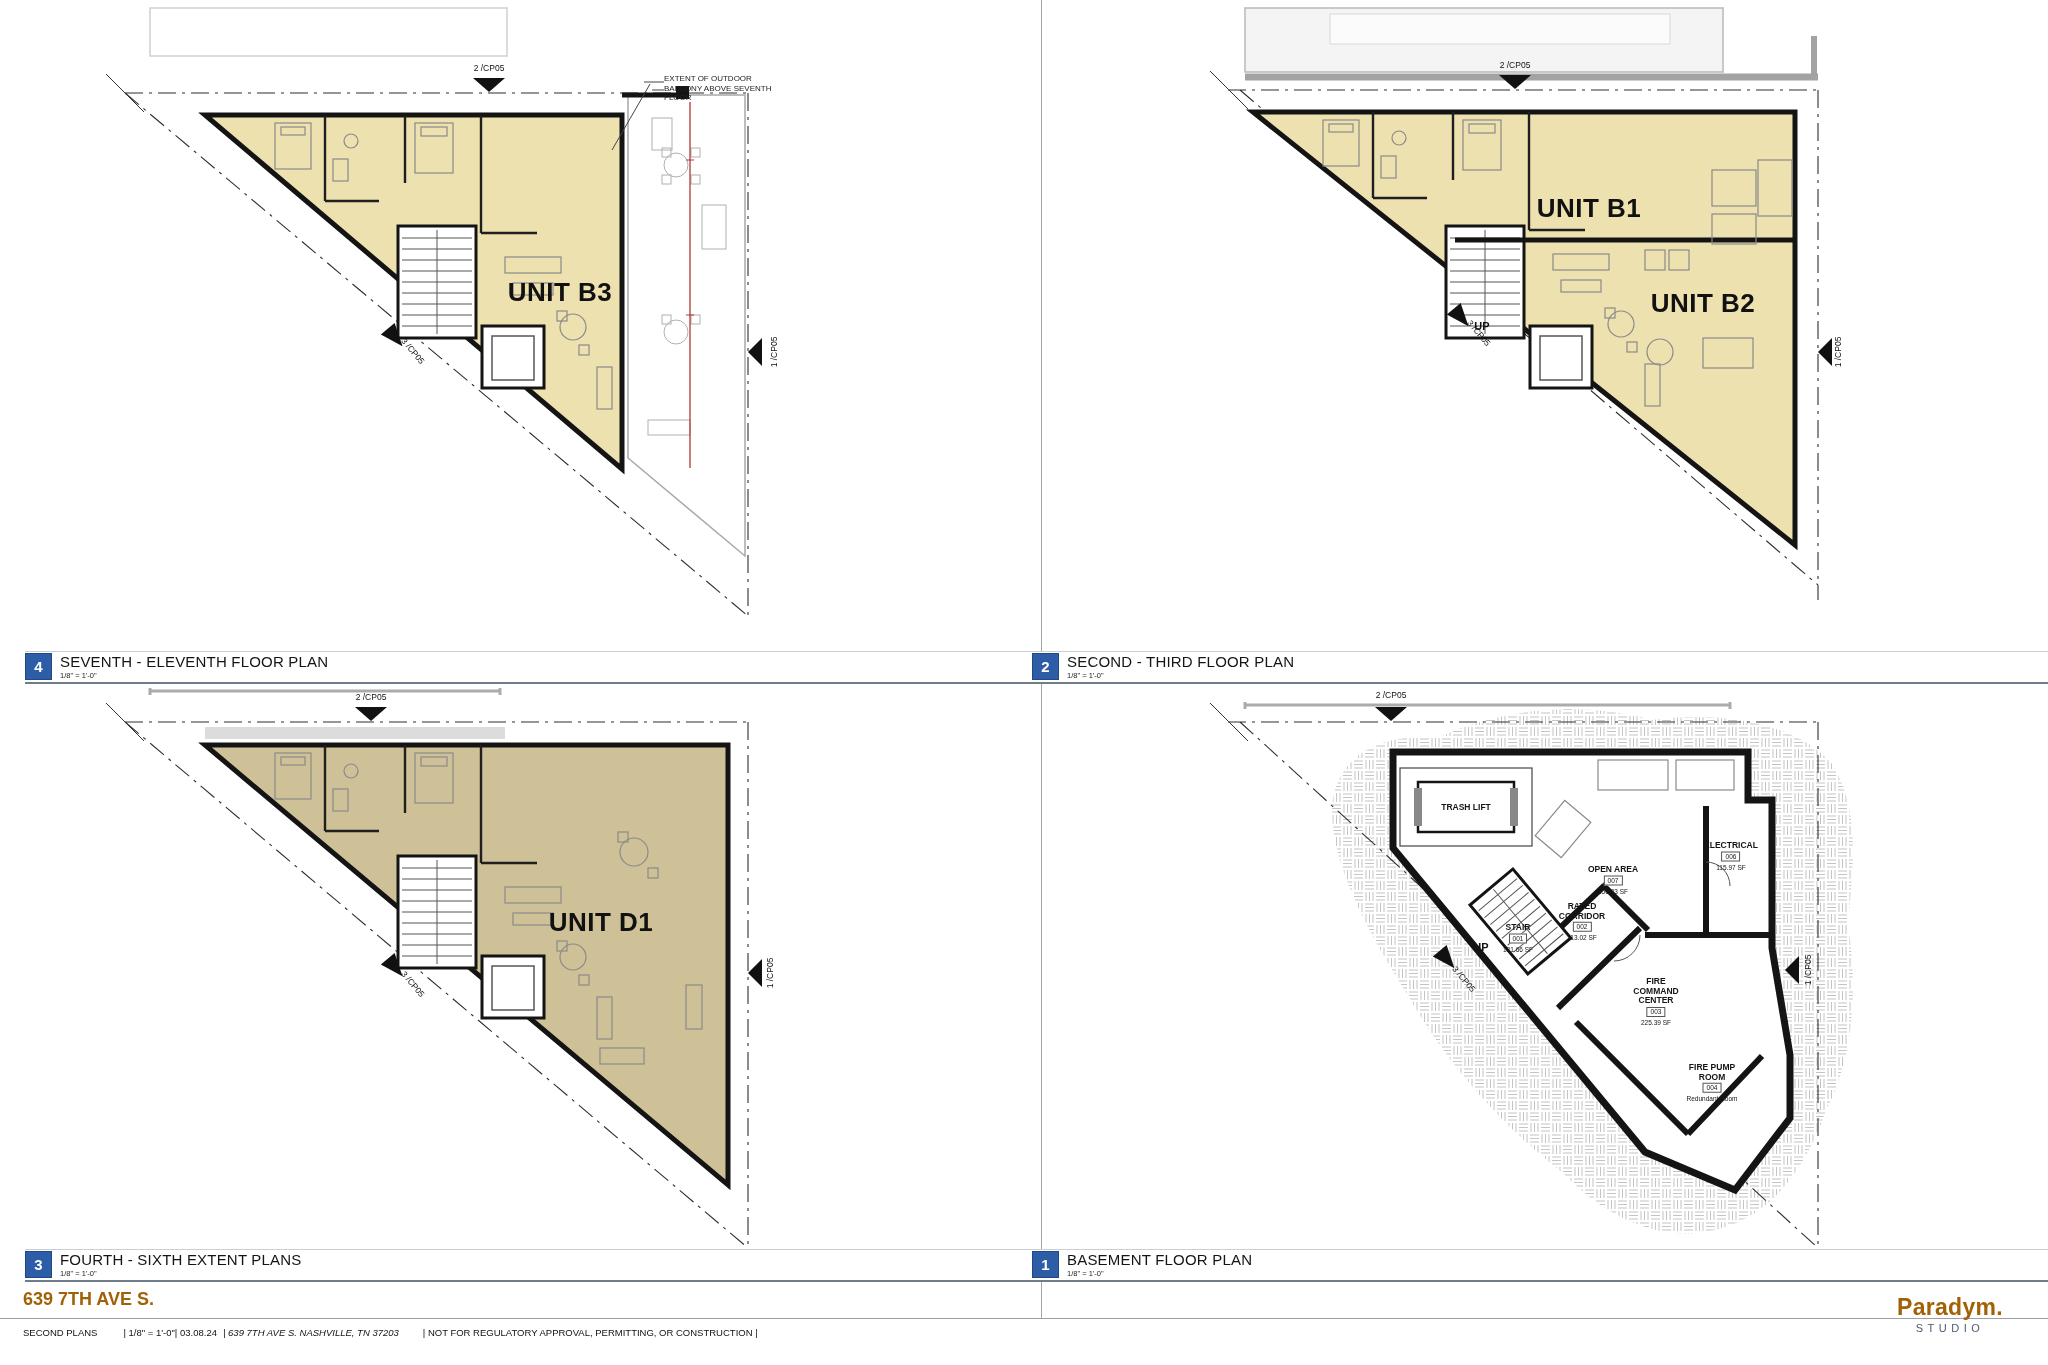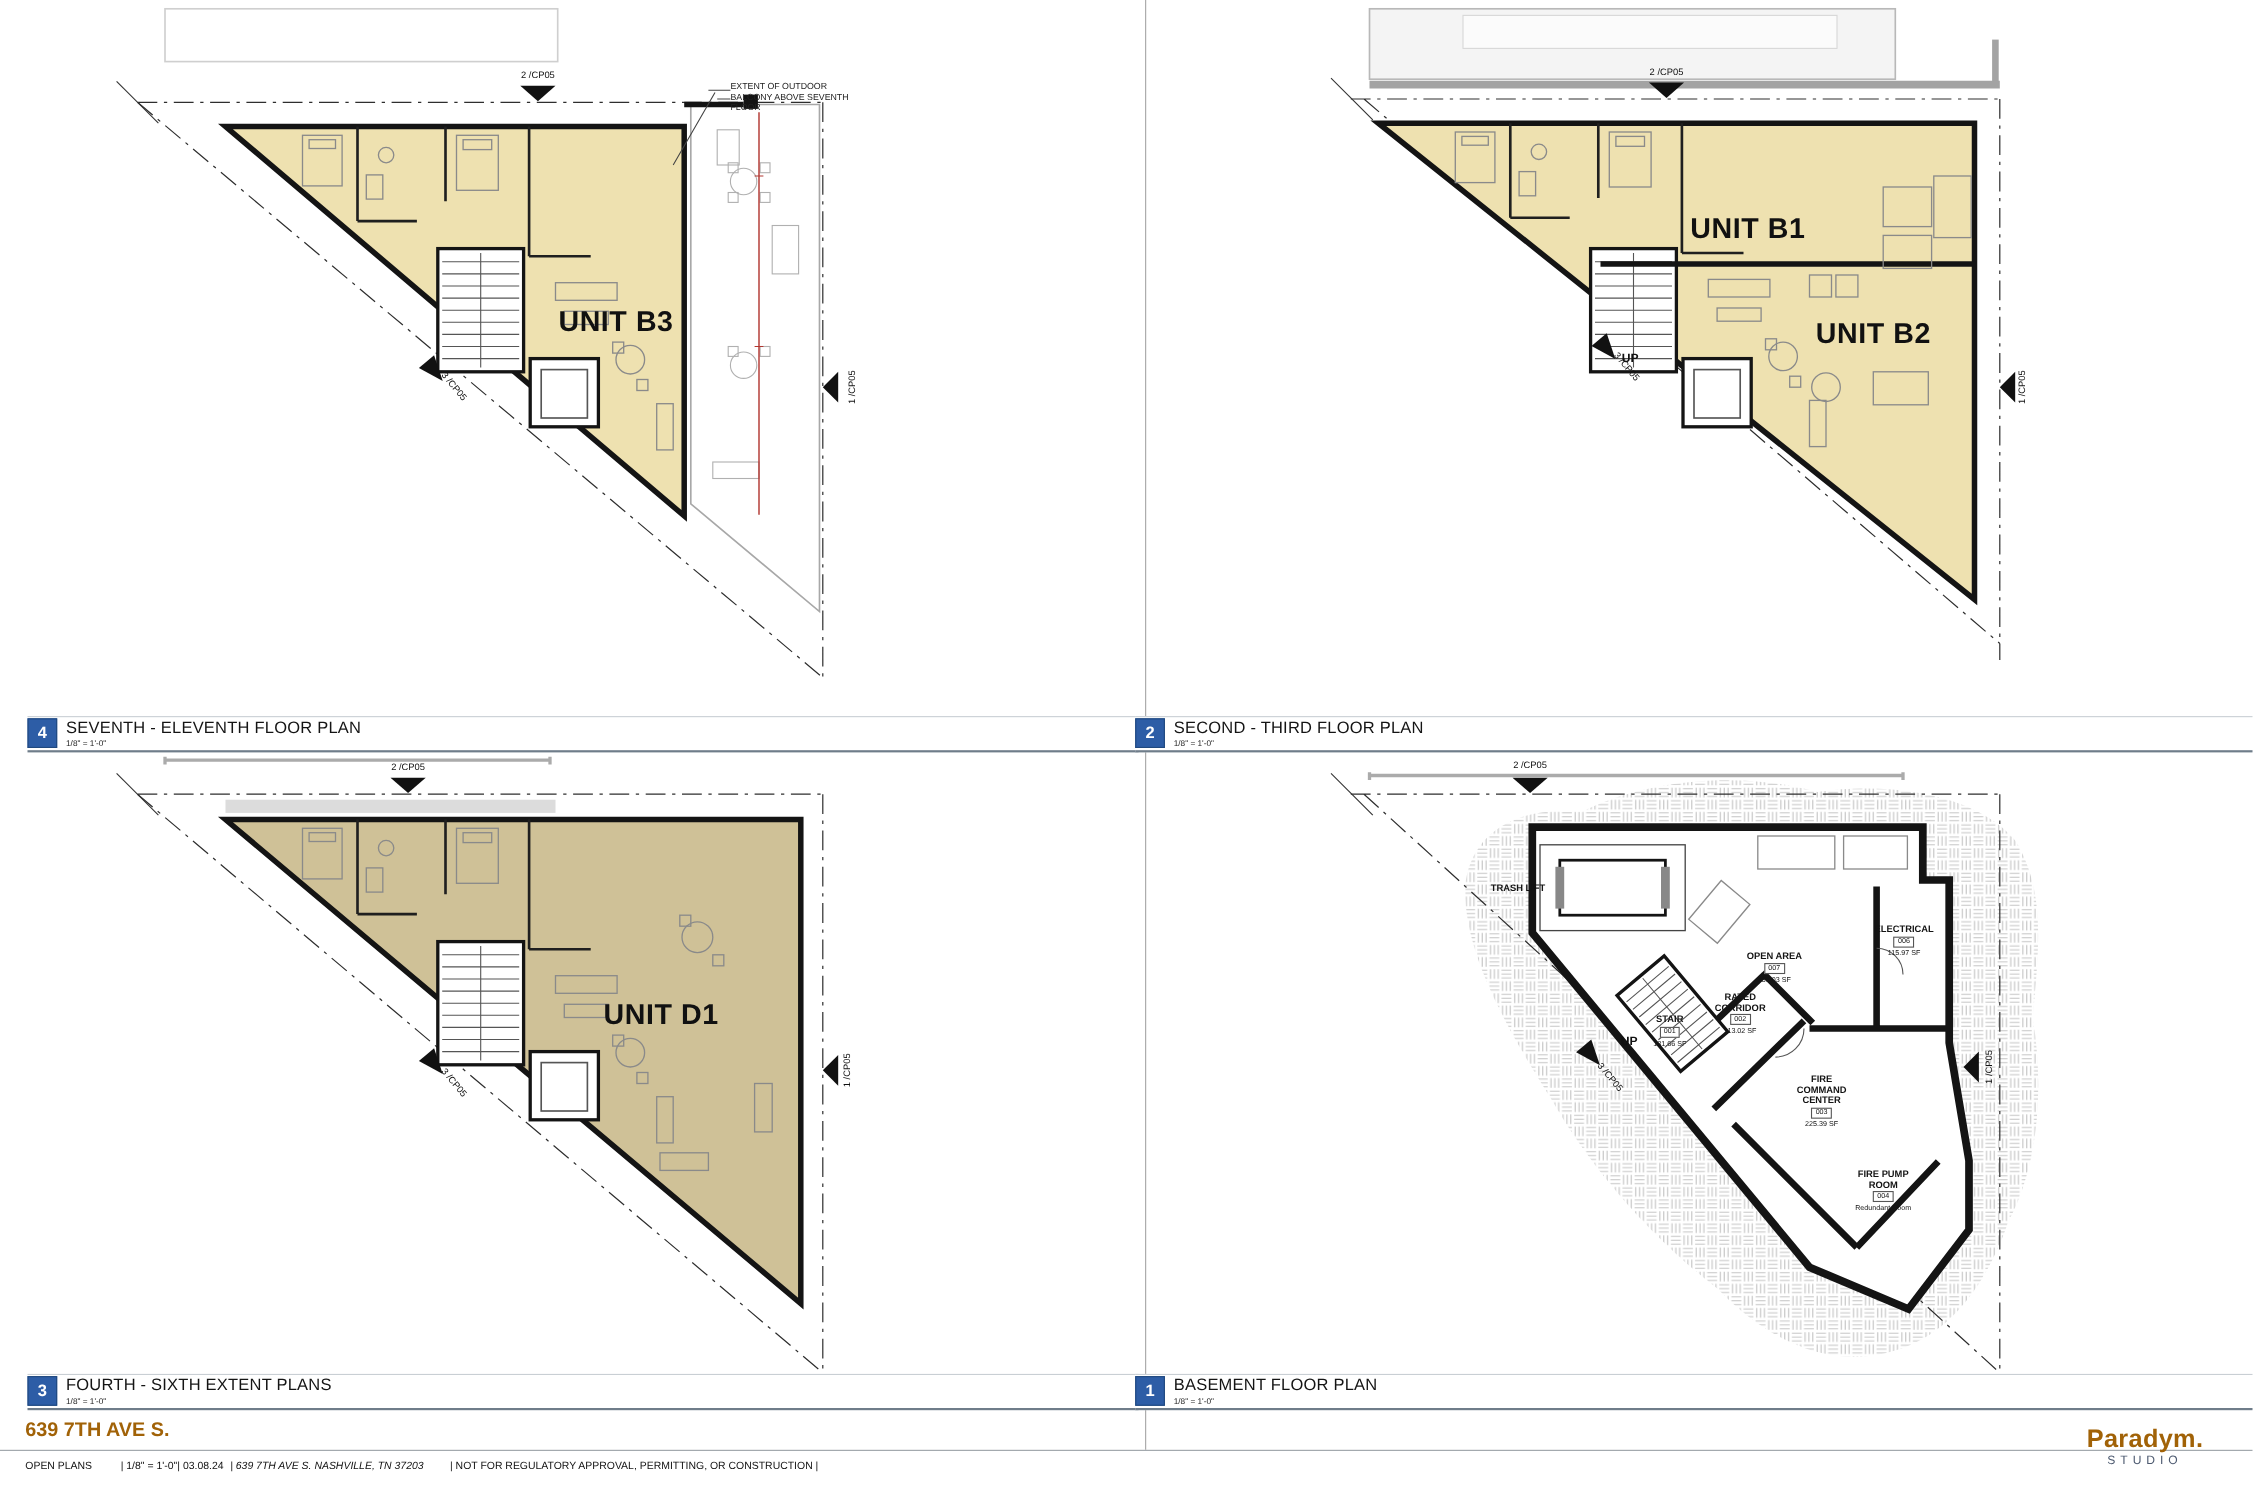--- a/index.html
+++ b/index.html
@@ -199,21 +199,21 @@
   <div class="ov mk" style="left:1515px;top:65px;">2 /CP05</div>
   <div class="ov mk mk-v" style="left:1838px;top:352px;">1 /CP05</div>
   <div class="ov mk mk-d" style="left:1479px;top:333px;">3 /CP05</div>
   <div class="ov mk" style="left:371px;top:697px;">2 /CP05</div>
   <div class="ov mk mk-v" style="left:770px;top:973px;">1 /CP05</div>
   <div class="ov mk mk-d" style="left:413px;top:984px;">3 /CP05</div>
   <div class="ov mk" style="left:1391px;top:695px;">2 /CP05</div>
   <div class="ov mk mk-v" style="left:1808px;top:970px;">1 /CP05</div>
   <div class="ov mk mk-d" style="left:1464px;top:979px;">3 /CP05</div>
 
-  <div class="room-label" style="left:1380px;top:808px;">
+  <div class="room-label" style="left:1466px;top:808px;">
     <div class="room-name">TRASH LIFT</div>
   </div>
   <div class="room-label" style="left:1613px;top:880px;">
     <div class="room-name">OPEN AREA</div>
     <div class="room-num">007</div>
     <div class="room-area">656.03 SF</div>
   </div>
   <div class="room-label" style="left:1731px;top:856px;">
     <div class="room-name">ELECTRICAL</div>
     <div class="room-num">006</div>
@@ -270,21 +270,21 @@
     <div class="badge">1</div>
     <div class="tb-text">
       <div class="tb-title">BASEMENT FLOOR PLAN</div>
       <div class="tb-scale">1/8" = 1'-0"</div>
     </div>
   </div>
 
   <div class="proj-title">639 7TH AVE S.</div>
   <div class="footer-line"></div>
   <div class="footer">
-    <span>OPEN PLANS</span>
+    <span>SECOND PLANS</span>
     <span class="f2">| 1/8" = 1'-0"| 03.08.24</span>
     <span class="f3">| 639 7TH AVE S. NASHVILLE, TN 37203</span>
     <span class="f4">| NOT FOR REGULATORY APPROVAL, PERMITTING, OR CONSTRUCTION |</span>
   </div>
   <div class="logo">
     <div class="logo-name">Paradym.</div>
     <div class="logo-sub">STUDIO</div>
   </div>
 
 </div>

